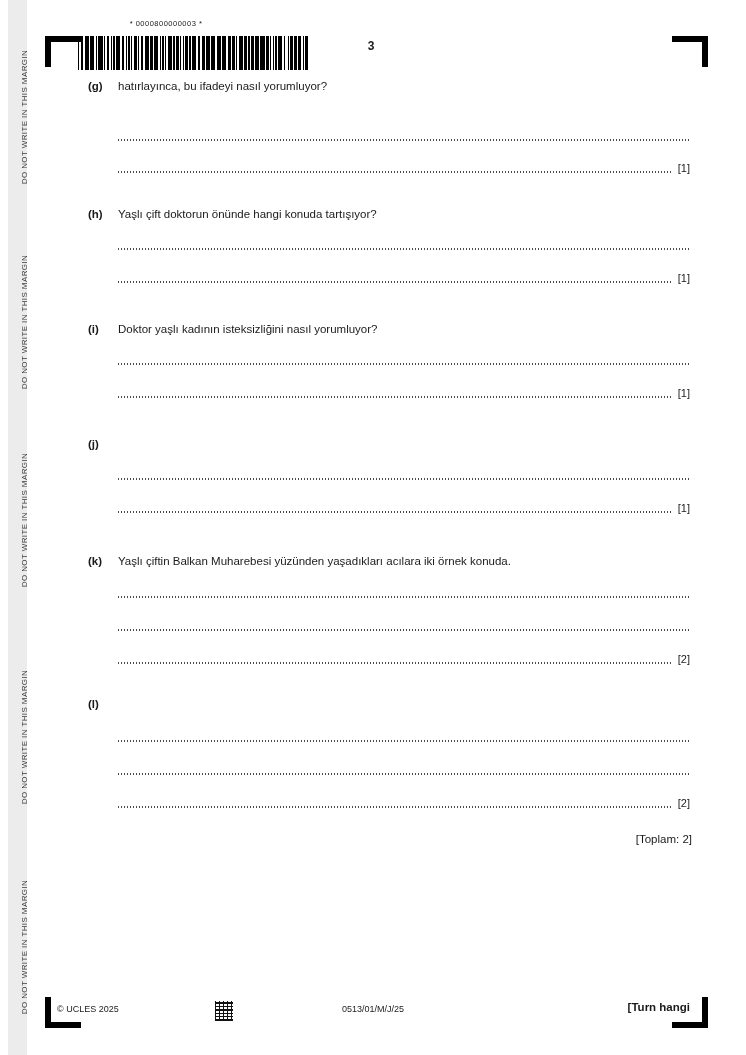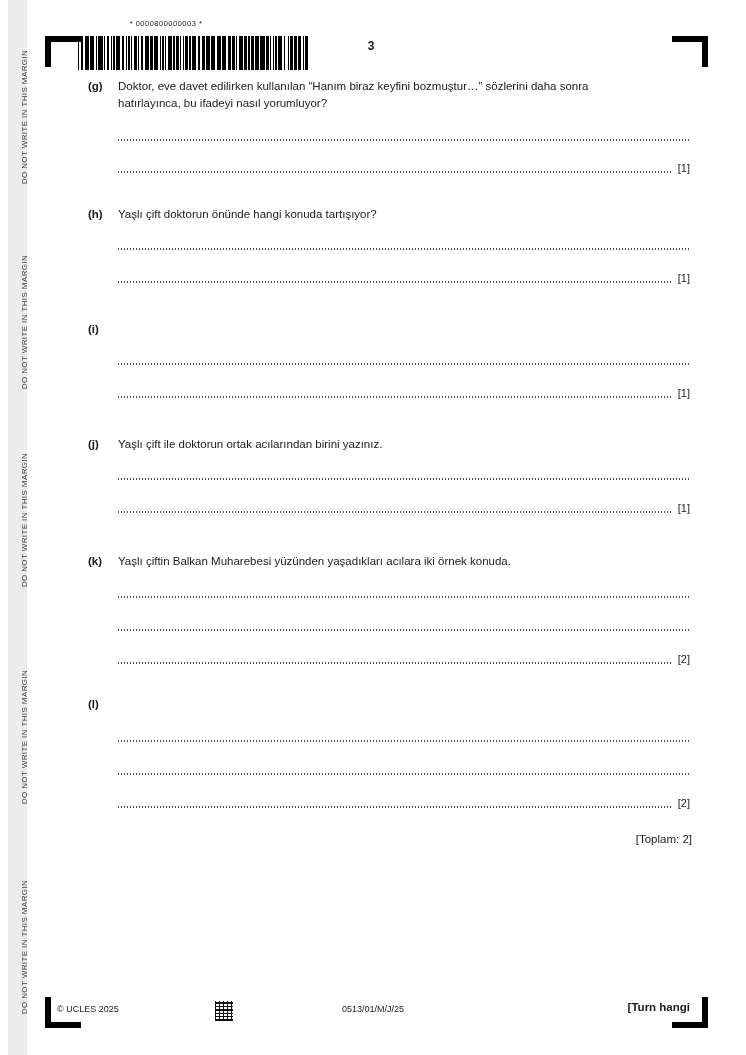--- a/index.html
+++ b/index.html
@@ -192,21 +192,20 @@
     <div style="flex: 0 0 auto; background: rgb(0, 0, 0); width: 1.4px;"></div>
     <div style="flex: 0 0 auto; width: 1.3px;"></div>
     <div style="flex: 0 0 auto; background: rgb(0, 0, 0); width: 3px;"></div>
   </div>
 <div class="page-number">3</div>
 
 <div class="q" style="top:78px;height:105px">
   <div class="q-head">
     <div class="q-label">(g)</div>
     <div class="q-text">
-      <span>Doktor, eve davet edilirken kullanılan “Hanım biraz keyfini bozmuştur…” sözlerini daha sonra</span>
       <span>hatırlayınca, bu ifadeyi nasıl yorumluyor?</span>
     </div>
   </div>
   <div class="ans-row" style="top:50px">
       <div class="dotline"></div>
     </div>
   <div class="ans-row" style="top:82px">
       <div class="dotline"></div>
       <span class="marks">[1]</span>
     </div>
@@ -224,36 +223,36 @@
     </div>
   <div class="ans-row" style="top:64px">
       <div class="dotline"></div>
       <span class="marks">[1]</span>
     </div>
 </div>
 
 <div class="q" style="top:321px;height:85px">
   <div class="q-head">
     <div class="q-label">(i)</div>
+    <div class="q-text">
+      <span>Doktor yaşlı kadının isteksizliğini nasıl yorumluyor?</span>
+    </div>
   </div>
   <div class="ans-row" style="top:31px">
       <div class="dotline"></div>
     </div>
   <div class="ans-row" style="top:64px">
       <div class="dotline"></div>
       <span class="marks">[1]</span>
     </div>
 </div>
 
 <div class="q" style="top:436px;height:85px">
   <div class="q-head">
     <div class="q-label">(j)</div>
-    <div class="q-text">
-      <span>Yaşlı çift ile doktorun ortak acılarından birini yazınız.</span>
-    </div>
   </div>
   <div class="ans-row" style="top:31px">
       <div class="dotline"></div>
     </div>
   <div class="ans-row" style="top:64px">
       <div class="dotline"></div>
       <span class="marks">[1]</span>
     </div>
 </div>
 

